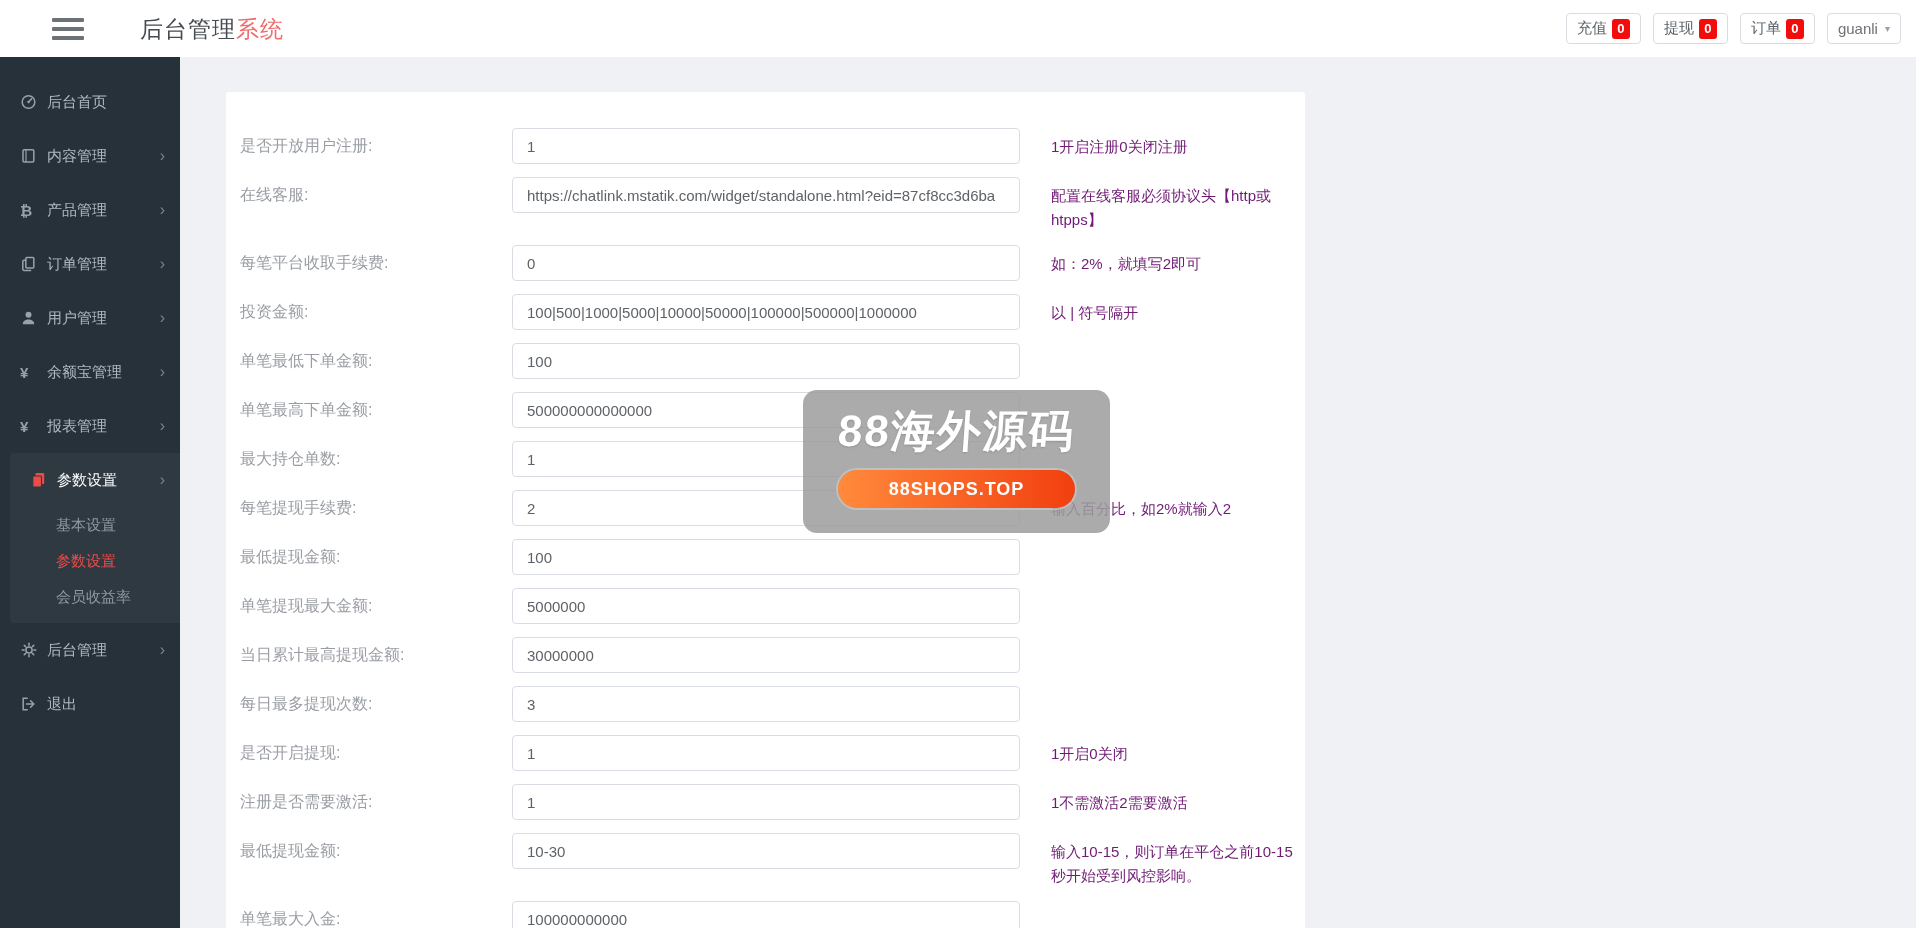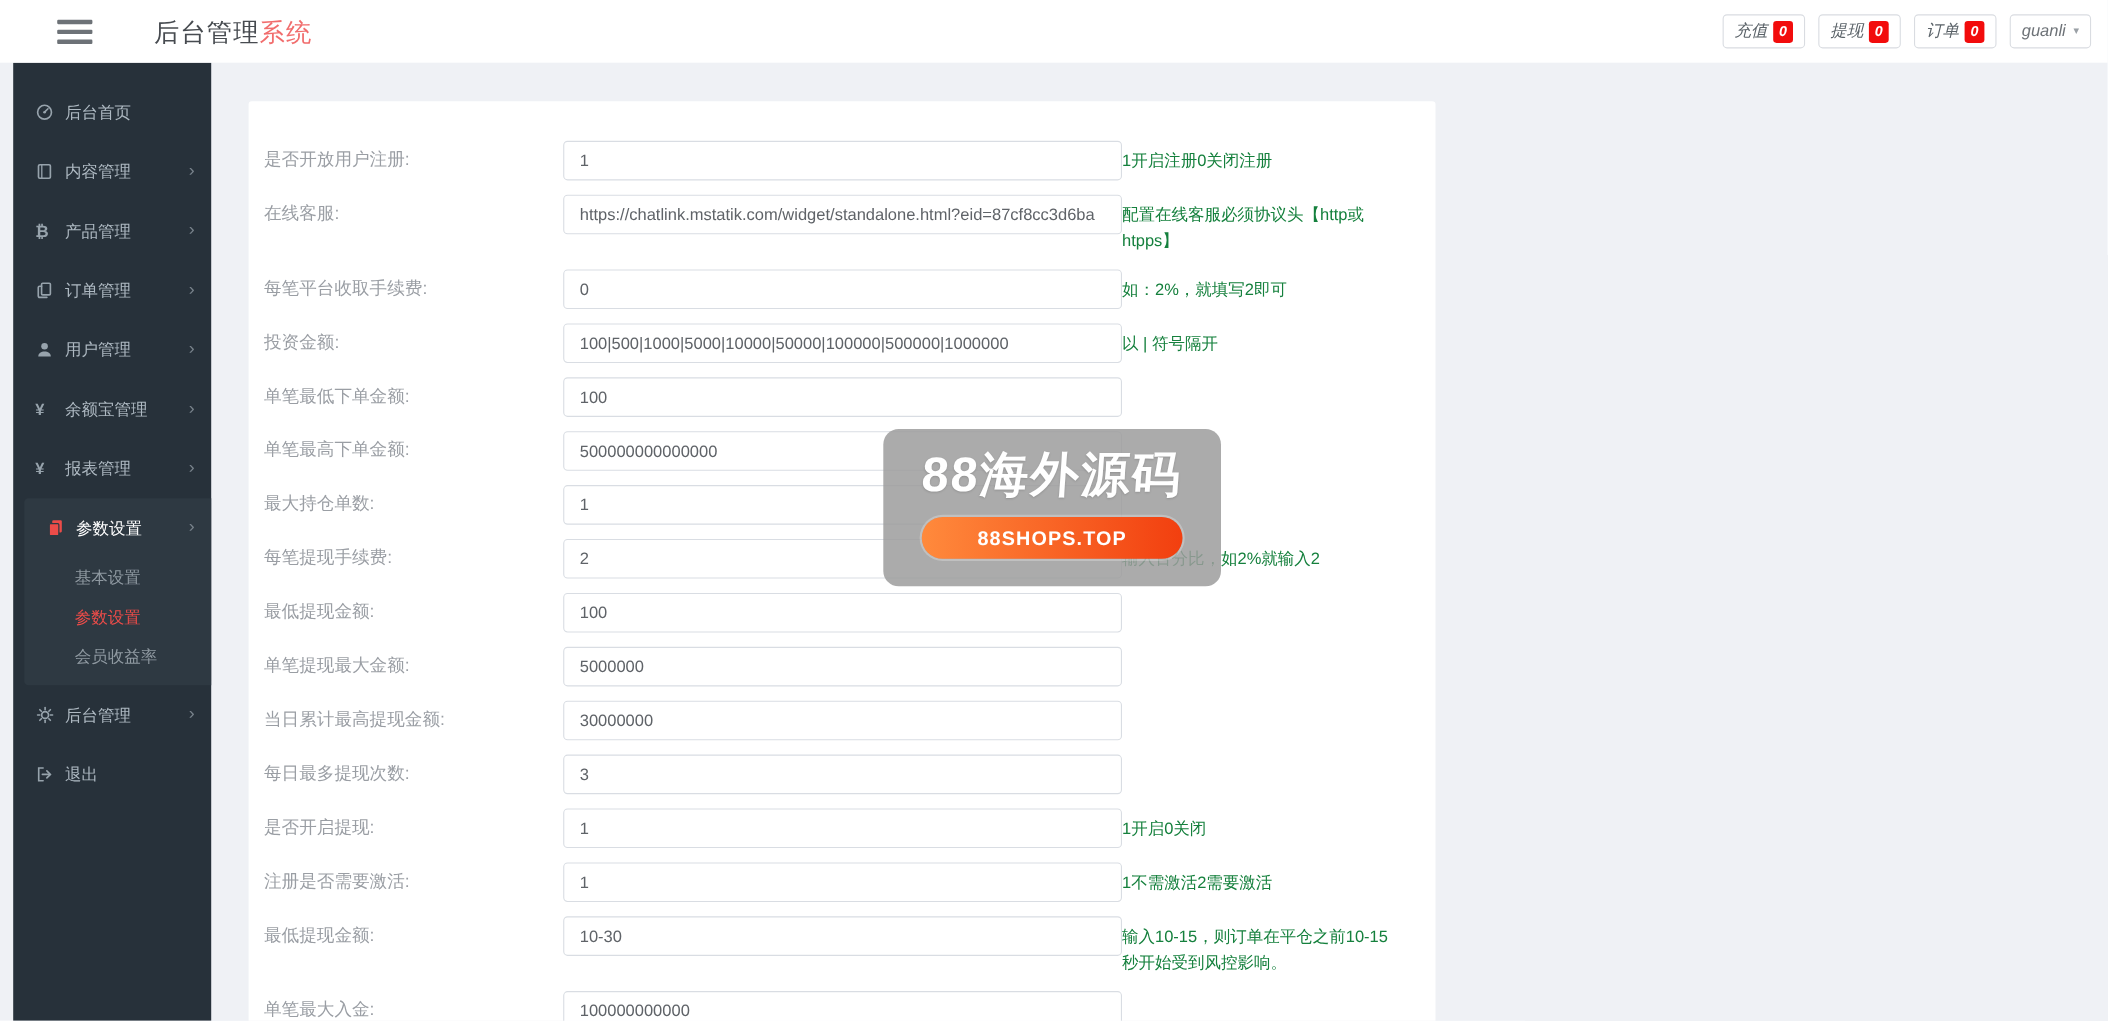--- a/index.html
+++ b/index.html
@@ -14,47 +14,47 @@
   html,body{width:1916px;height:928px;overflow:hidden;}
   body{font-family:"Liberation Sans","DejaVu Sans",sans-serif;background:#fff;}
   #app{position:relative;width:1916px;height:928px;background:var(--content-bg);}
 
   
   .header{position:absolute;left:0;top:0;width:1916px;height:57px;background:#fff;z-index:5;}
   .hamburger{position:absolute;left:52px;top:18px;width:32px;height:22px;cursor:pointer;display:flex;flex-direction:column;justify-content:space-between;}
   .hamburger i{display:block;height:4px;background:#6d7277;border-radius:1px;}
   .logo{position:absolute;left:140px;top:14px;font-size:23px;letter-spacing:1px;color:#474b50;white-space:nowrap;}
   .logo .red{color:var(--title-red);}
-  .header-actions{position:absolute;right:15px;top:13px;display:flex;gap:12px;align-items:flex-start;font-style:italic;}
+  .header-actions{position:absolute;right:15px;top:13px;display:flex;gap:12px;align-items:flex-start;}
   .hbtn{display:flex;align-items:center;height:31px;padding:0 10px;background:#fff;border:1px solid #d9dce1;border-radius:4px;font-size:15px;color:#5a6268;cursor:pointer;white-space:nowrap;}
   .hbtn .badge{margin-left:5px;min-width:18px;height:20px;line-height:20px;text-align:center;background:var(--badge-red);color:#fff;font-size:13px;font-weight:bold;border-radius:3px;padding:0 3px;}
   .userbtn{color:#6d7277;}
   .userbtn .caret{margin-left:7px;font-size:10px;color:#9aa0a6;}
 
   
-  .sidebar{position:absolute;left:12px;top:57px;width:180px;height:871px;background:var(--sidebar-bg);z-index:4;padding-top:18px;}
+  .sidebar{position:absolute;left:0;top:57px;width:180px;height:871px;background:var(--sidebar-bg);z-index:4;padding-top:18px;}
   .menu-item{position:relative;height:54px;display:flex;align-items:center;padding-left:20px;color:#aeb9c2;font-size:15px;cursor:pointer;white-space:nowrap;}
   .menu-item .mi-icon{width:27px;display:inline-flex;align-items:center;color:#97a3ac;}
   .menu-item .chev{position:absolute;right:15px;color:#79838c;font-size:16px;line-height:1;}
   .menu-group{background:var(--sidebar-group-bg);margin-left:10px;border-radius:4px 0 0 4px;}
   .menu-group .menu-item.parent{color:#fff;}
   .menu-group .menu-item.parent .mi-icon{color:var(--accent-red);}
   .submenu-item{height:36px;display:flex;align-items:center;padding-left:46px;color:#8f99a1;font-size:15px;cursor:pointer;white-space:nowrap;text-align:center;}
   .submenu-item.active{color:var(--accent-red);}
   .txt-icon{font-weight:bold;font-size:15px;font-style:normal;}
 
   
   .content{position:absolute;left:180px;top:57px;width:1736px;height:871px;background:var(--content-bg);}
   .panel{position:absolute;left:46px;top:35px;width:1079px;height:1200px;background:#fff;border-radius:3px;}
   .form{padding:36px 0 0 14px;}
   .form-row{display:flex;margin-bottom:13px;}
   .form-label{width:272px;line-height:36px;font-size:16px;color:#9a9ea4;white-space:nowrap;}
   .input-wrap{width:508px;}
   .form-input{width:100%;height:36px;border:1px solid #d9dde3;border-radius:4px;padding:0 14px;font-size:15px;color:#5f6368;background:#fff;outline:none;font-family:"Liberation Sans","DejaVu Sans",sans-serif;}
-  .form-hint{width:252px;padding-top:7px;font-size:15px;line-height:24px;color:#15803d;}
+  .form-hint{width:252px;margin-left:31px;padding-top:7px;font-size:15px;line-height:24px;color:#701a75;}
 
   
   .watermark{position:absolute;left:803px;top:390px;width:307px;height:143px;background:rgba(156,156,156,0.85);border-radius:14px;z-index:9;text-align:center;}
   .wm-title{margin-top:12px;font-size:44px;font-weight:bold;color:#fff;transform:skewX(-4deg);letter-spacing:2px;text-shadow:0 1px 2px rgba(0,0,0,0.15);white-space:nowrap;}
   .wm-pill{display:inline-block;margin-top:9px;width:237px;height:38px;line-height:38px;border-radius:20px;background:linear-gradient(90deg,#ff8a3c,#f23f0f);color:#fff;font-size:18px;font-weight:bold;letter-spacing:1px;box-shadow:0 0 0 2px rgba(255,255,255,0.25);}
 </style>
 </head>
 <body>
 
 <div id="app">

